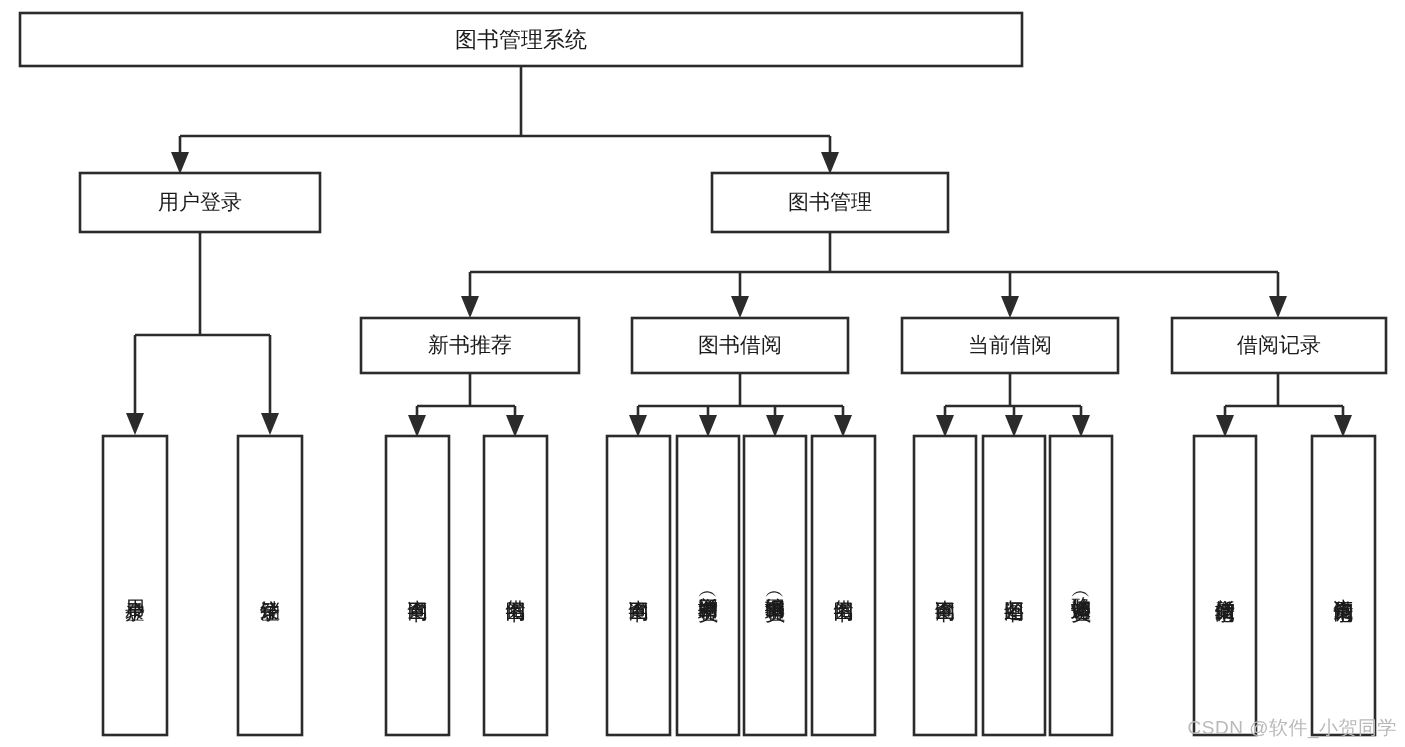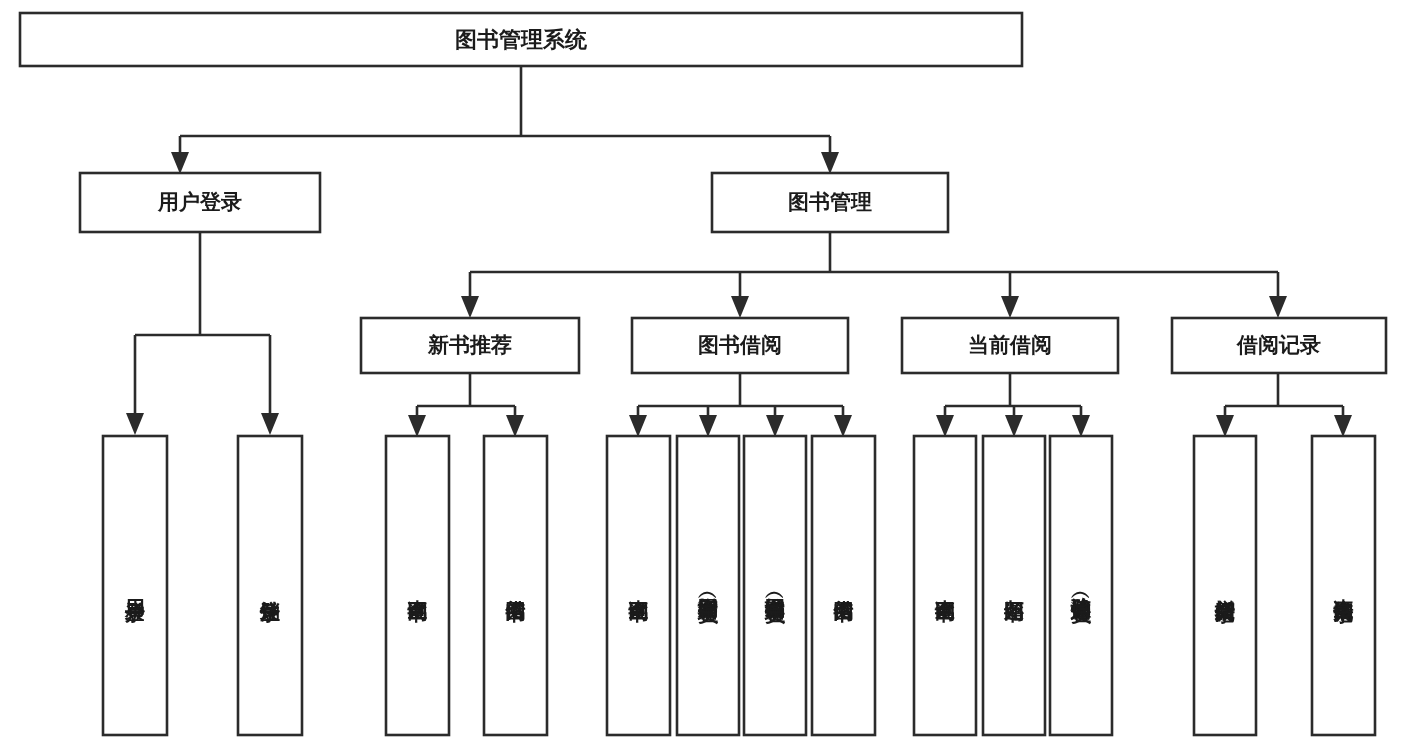--- a/index.html
+++ b/index.html
@@ -13,21 +13,20 @@
     font-family: "Liberation Sans", "DejaVu Sans", sans-serif;
     overflow: hidden;
     position: relative;
   }
   #diagram-root {
     position: absolute;
     left: 0;
     top: 0;
     width: 1405px;
     height: 747px;
-    font-weight: bold;
   }
   svg.canvas {
     display: block;
     width: 1405px;
     height: 747px;
   }
   .node-box {
     fill: #ffffff;
     stroke: #2b2b2b;
     stroke-width: 2.6;
@@ -195,14 +194,15 @@
   <div class="vlabel" style="left:744px; top:436px; width:62px; height:299px;">编辑图书（管理员）</div>
   <div class="vlabel" style="left:812px; top:436px; width:63px; height:299px;">借阅图书</div>
 
   <div class="vlabel" style="left:914px; top:436px; width:62px; height:299px;">查询图书</div>
   <div class="vlabel" style="left:983px; top:436px; width:62px; height:299px;">归还图书</div>
   <div class="vlabel" style="left:1050px; top:436px; width:62px; height:299px;">确认归还（管理员）</div>
 
   <div class="vlabel" style="left:1194px; top:436px; width:62px; height:299px;">新增借阅记录</div>
   <div class="vlabel" style="left:1312px; top:436px; width:63px; height:299px;">查询借阅记录</div>
 
+  <div class="watermark">CSDN @软件_小贺同学</div>
 
 </div>
 
 </body></html>

